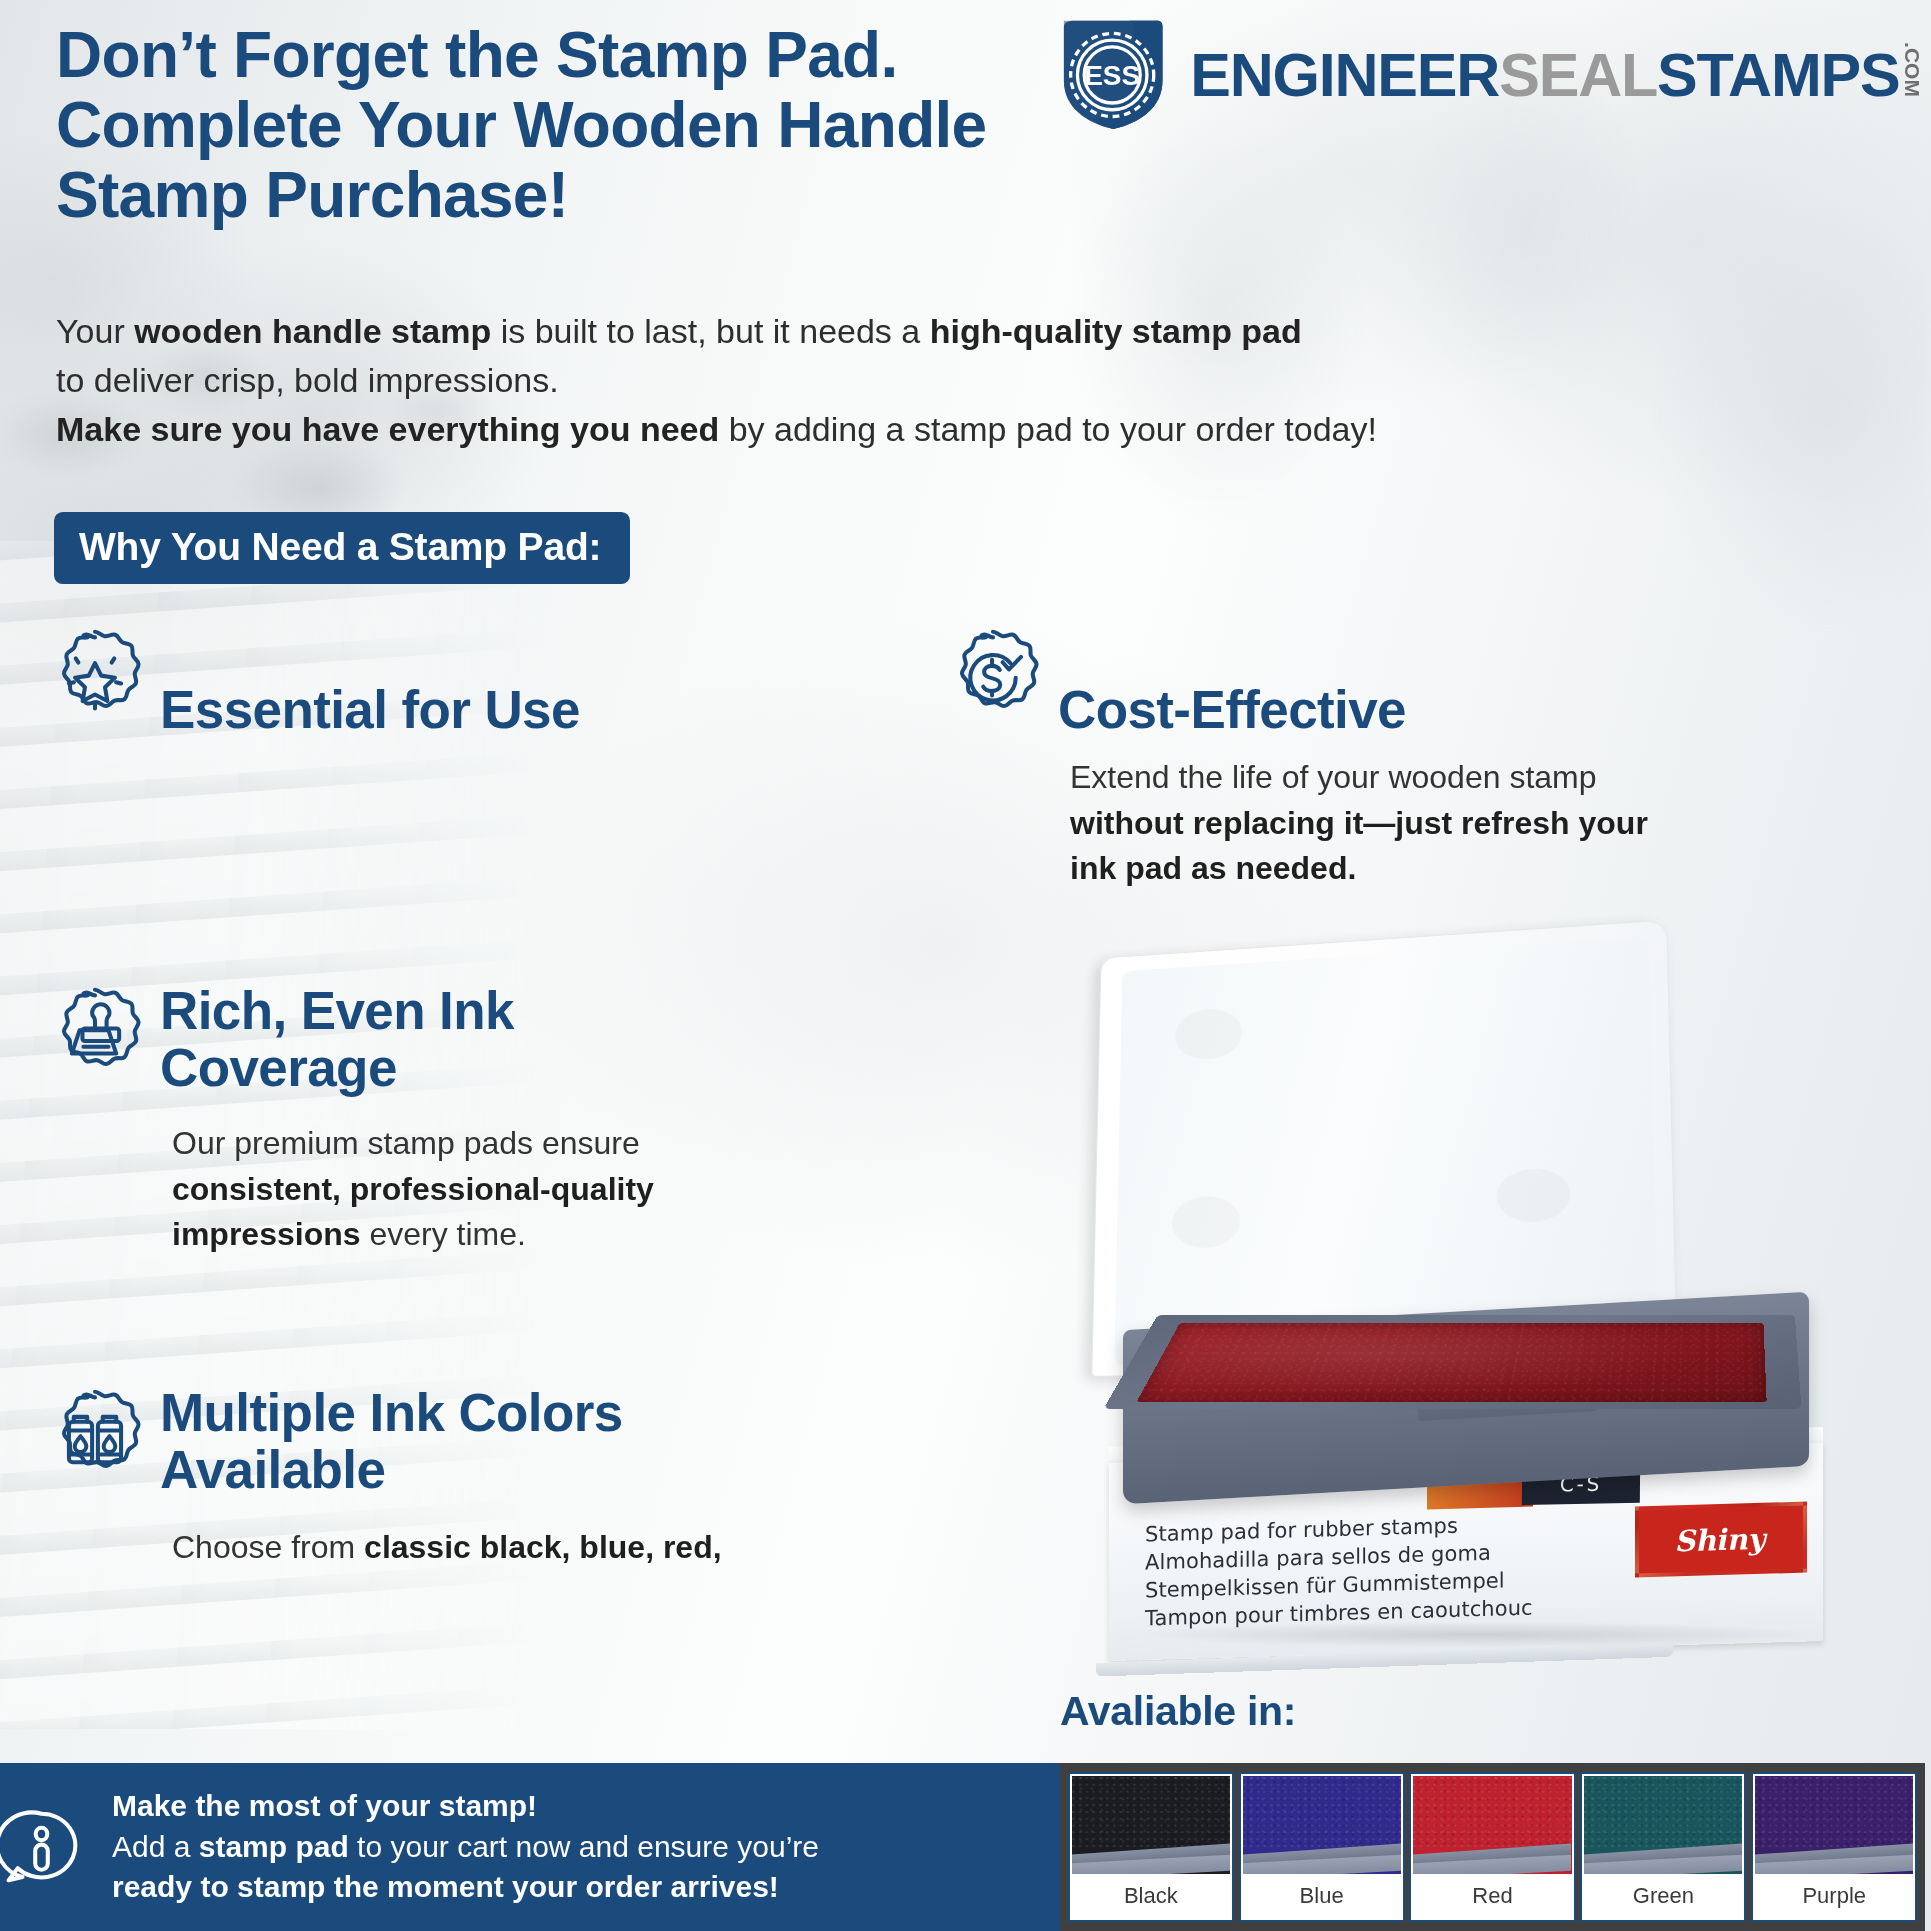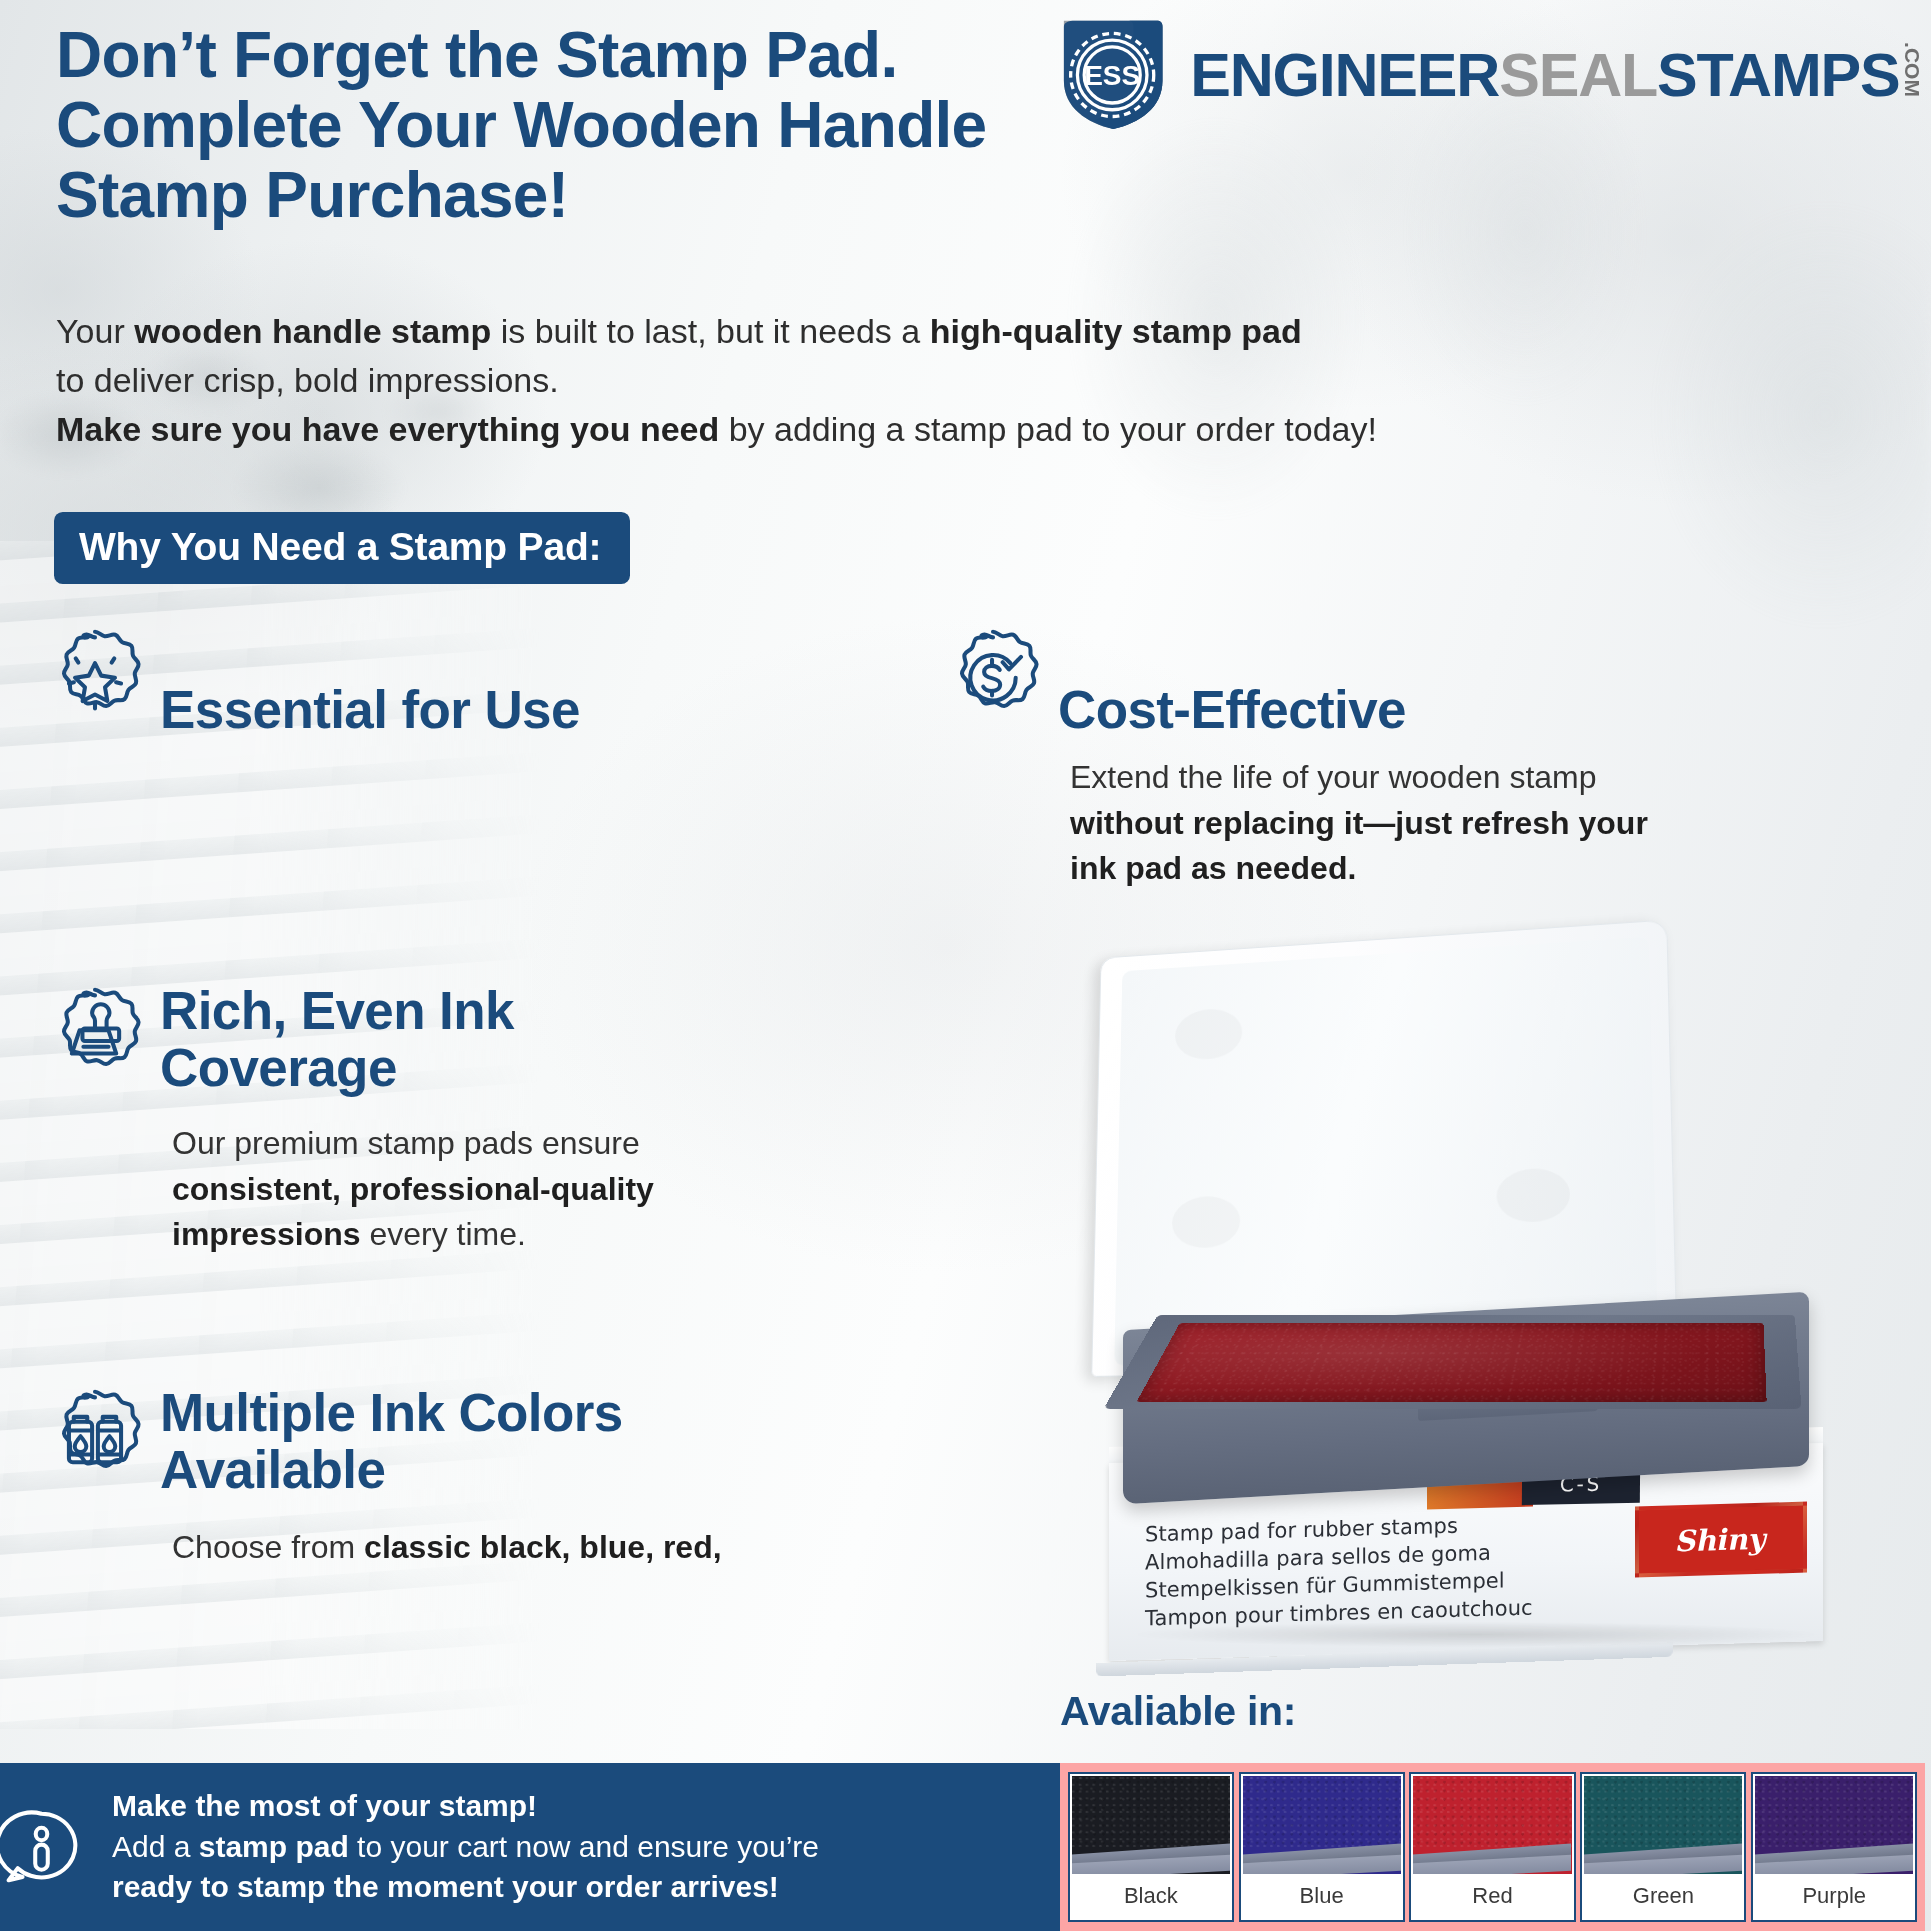--- a/index.html
+++ b/index.html
@@ -292,21 +292,21 @@
   
   #available-label {
     position: absolute;
     left: 1060px; top: 1688px;
     color: #1b4b7c; font-size: 41px; font-weight: 800; letter-spacing: -0.3px;
   }
   #swatch-strip {
     position: absolute;
     left: 1060px; top: 1763px;
     width: 865px; height: 168px;
-    background: #fca5a5;
+    background: #404040;
     padding: 10.6px 9.7px;
     display: flex; gap: 8.7px;
   }
   .swatch {
     flex: 1 1 0;
     background: #ffffff;
     border: 2.9px solid #ffffff;
     outline: 2.9px solid #1b4b7c;
     outline-offset: 0px;
     display: flex; flex-direction: column;

